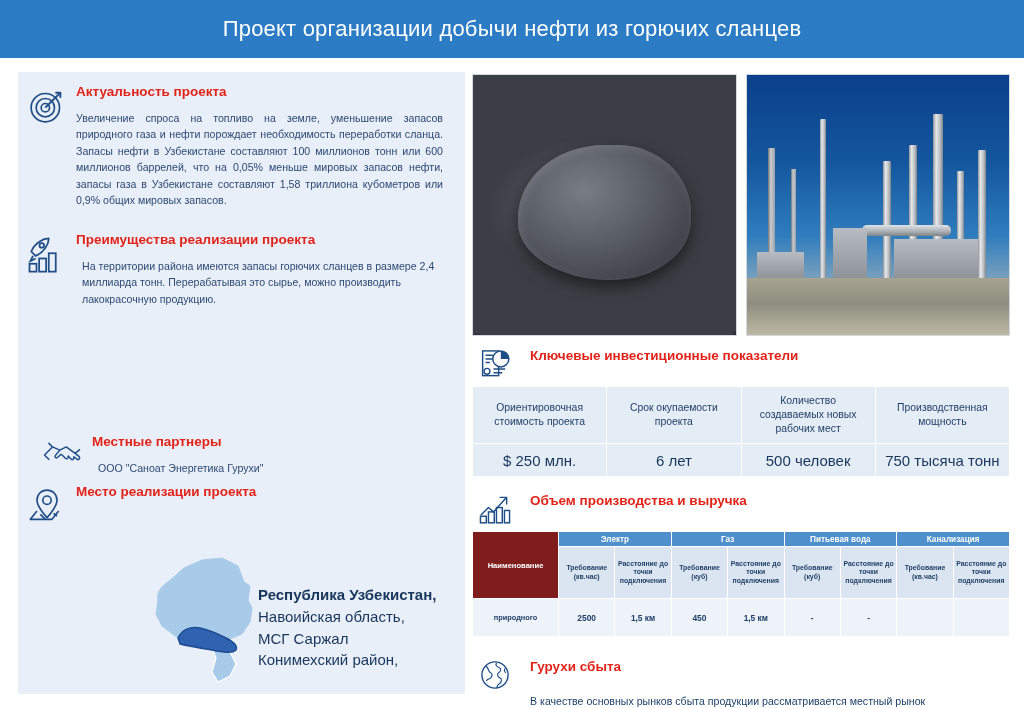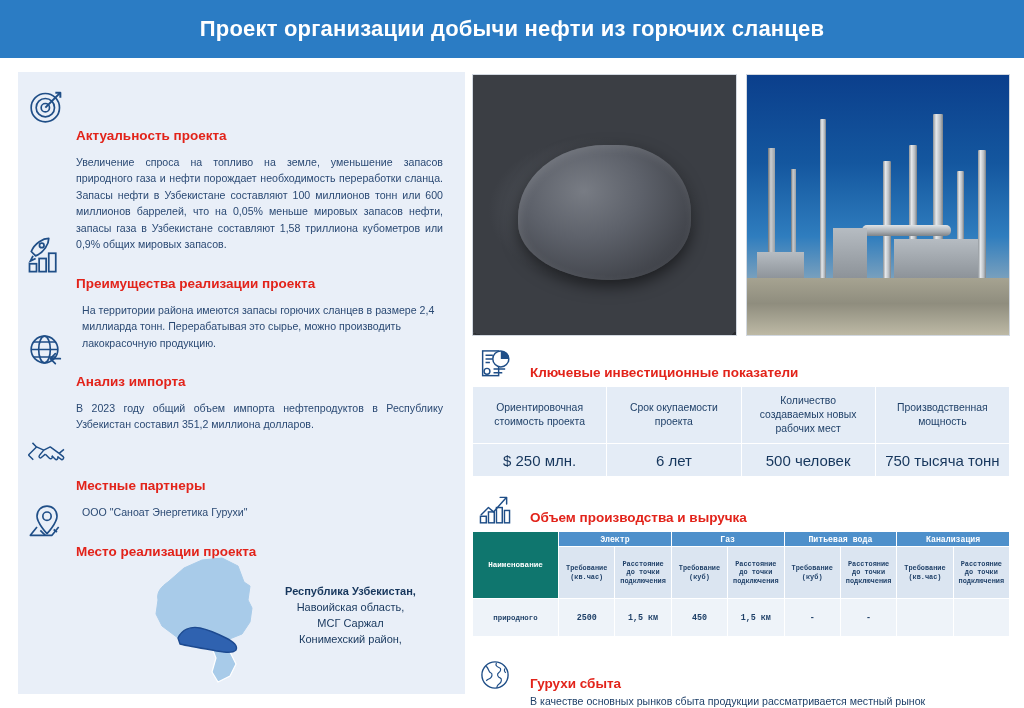--- a/index.html
+++ b/index.html
@@ -21,21 +21,21 @@
     width: 1024px;
     height: 58px;
     background: #2b7cc4;
     display: flex;
     align-items: center;
     justify-content: center;
   }
   .header-title {
     color: #ffffff;
     font-size: 22px;
-    font-weight: 700;
+    font-weight: 400;
     letter-spacing: 0.2px;
     white-space: nowrap;
   }
 
   
   .left-panel {
     position: absolute;
     left: 18px;
     top: 72px;
     width: 447px;
@@ -48,64 +48,64 @@
     display: flex;
   }
   .blk-icon {
     width: 58px;
     flex: 0 0 58px;
     display: flex;
     justify-content: center;
     align-items: flex-start;
     padding-top: 2px;
   }
-  .blk-body { flex: 1 1 auto; padding-right: 22px; margin-top: 44px; }
+  .blk-body { flex: 1 1 auto; padding-right: 22px; }
 
   .blk-title {
     color: #e2231a;
     font-size: 13.5px;
     font-weight: 700;
     line-height: 1.25;
     margin-bottom: 9px;
   }
   .blk-text {
     color: #2b4a74;
     font-size: 10.6px;
     line-height: 1.55;
     text-align: justify;
   }
   .blk-text.noj { text-align: left; }
 
   
   #b-relevance { left: 0;  top: 12px;  width: 447px; }
   #b-advantage { left: 0;  top: 160px; width: 447px; }
   #b-import    { left: 0;  top: 258px; width: 447px; }
-  #b-partners  { left: 0;  top: 362px; width: 388px; }
-  #b-location  { left: 0;  top: 428px; width: 522px; }
+  #b-partners  { left: 16px;  top: 362px; width: 388px; }
+  #b-location  { left: 0;  top: 412px; width: 522px; }
 
   #b-advantage .blk-text,
   #b-partners  .blk-text { padding-left: 6px; }
 
   
   .map-wrap {
     position: absolute;
     left: 0;
     top: 478px;
     width: 447px;
     height: 144px;
   }
   .map-svg { position: absolute; left: 108px; top: 2px; }
   .map-caption {
     position: absolute;
     right: 22px;
     top: 34px;
     width: 185px;
-    text-align: center;
+    text-align: left;
     color: #16365c;
-    font-size: 11px;
+    font-size: 15px;
     line-height: 1.45;
   }
   .map-caption .first { font-weight: 700; }
 
   
   .right-col {
     position: absolute;
     left: 472px;
     top: 74px;
     width: 538px;
@@ -174,21 +174,21 @@
   .pipe-run {
     position: absolute;
     height: 11px;
     background: linear-gradient(180deg, #dfe3e6 0%, #a9aeb3 60%, #7e8388 100%);
     border-radius: 5px;
   }
 
   
   .sec-head {
     display: flex;
-    align-items: flex-end;
+    align-items: flex-start;
     gap: 12px;
     margin-bottom: 6px;
   }
   .sec-title {
     color: #e2231a;
     font-size: 13.5px;
     font-weight: 700;
   }
 
   .sec-invest { margin-top: 12px; }
@@ -224,31 +224,30 @@
   table.vol {
     width: 538px;
     border-collapse: collapse;
     table-layout: fixed;
     margin-top: 2px;
   }
   table.vol th, table.vol td {
     border: 1px solid #ffffff;
     text-align: center;
     vertical-align: middle;
-    font-family: Liberation Mono, monospace;
   }
   table.vol th.grp {
     background: #4e90cb;
     color: #ffffff;
     font-size: 8.2px;
     font-weight: 700;
     height: 15px;
   }
   table.vol th.name {
-    background: #0f766e;
+    background: #7f1d1d;
     color: #ffffff;
     font-size: 7.6px;
     font-weight: 700;
     width: 86px;
   }
   table.vol th.sub {
     background: #dbe5f1;
     color: #1f4068;
     font-size: 6.9px;
     font-weight: 700;
@@ -316,34 +315,20 @@
         <rect x="15" y="28" width="8" height="15"></rect>
         <rect x="26" y="22" width="8" height="21"></rect>
       </svg>
     </div>
     <div class="blk-body">
       <div class="blk-title">Преимущества реализации проекта</div>
       <div class="blk-text noj">На территории района имеются запасы горючих сланцев в размере 2,4 миллиарда тонн. Перерабатывая это сырье, можно производить лакокрасочную продукцию.</div>
     </div>
   </div>
 
-  <div class="block" id="b-import">
-    <div class="blk-icon">
-      <svg width="40" height="40" viewBox="0 0 48 48" fill="none" stroke="#1f4e87" stroke-width="2">
-        <circle cx="21" cy="21" r="16"></circle>
-        <ellipse cx="21" cy="21" rx="7" ry="16"></ellipse>
-        <path d="M5 21 H37 M7.5 12 H34.5 M7.5 30 H34.5"></path>
-        <path d="M40 32 L30 32 M34 26 L28 32 L34 38" stroke-linejoin="round" stroke-linecap="round"></path>
-      </svg>
-    </div>
-    <div class="blk-body">
-      <div class="blk-title">Анализ импорта</div>
-      <div class="blk-text">В 2023 году общий объем импорта нефтепродуктов в Республику Узбекистан составил 351,2 миллиона долларов.</div>
-    </div>
-  </div>
 
   <div class="block" id="b-partners">
     <div class="blk-icon">
       <svg width="42" height="38" viewBox="0 0 52 44" fill="none" stroke="#1f4e87" stroke-width="1.8">
         <path d="M3 22 L13 12 L22 16 L30 12 L41 20" stroke-linejoin="round"></path>
         <path d="M22 16 L17 22 C15 24 17 27 19 25 L24 21"></path>
         <path d="M24 21 L29 26 C31 28 34 25 32 23"></path>
         <path d="M32 23 L36 27 C38 29 41 26 39 24"></path>
         <path d="M39 24 L43 27 C45 29 48 26 46 24 L41 20"></path>
         <path d="M3 22 L9 28 M13 12 L8 7 M41 20 L47 15"></path>

